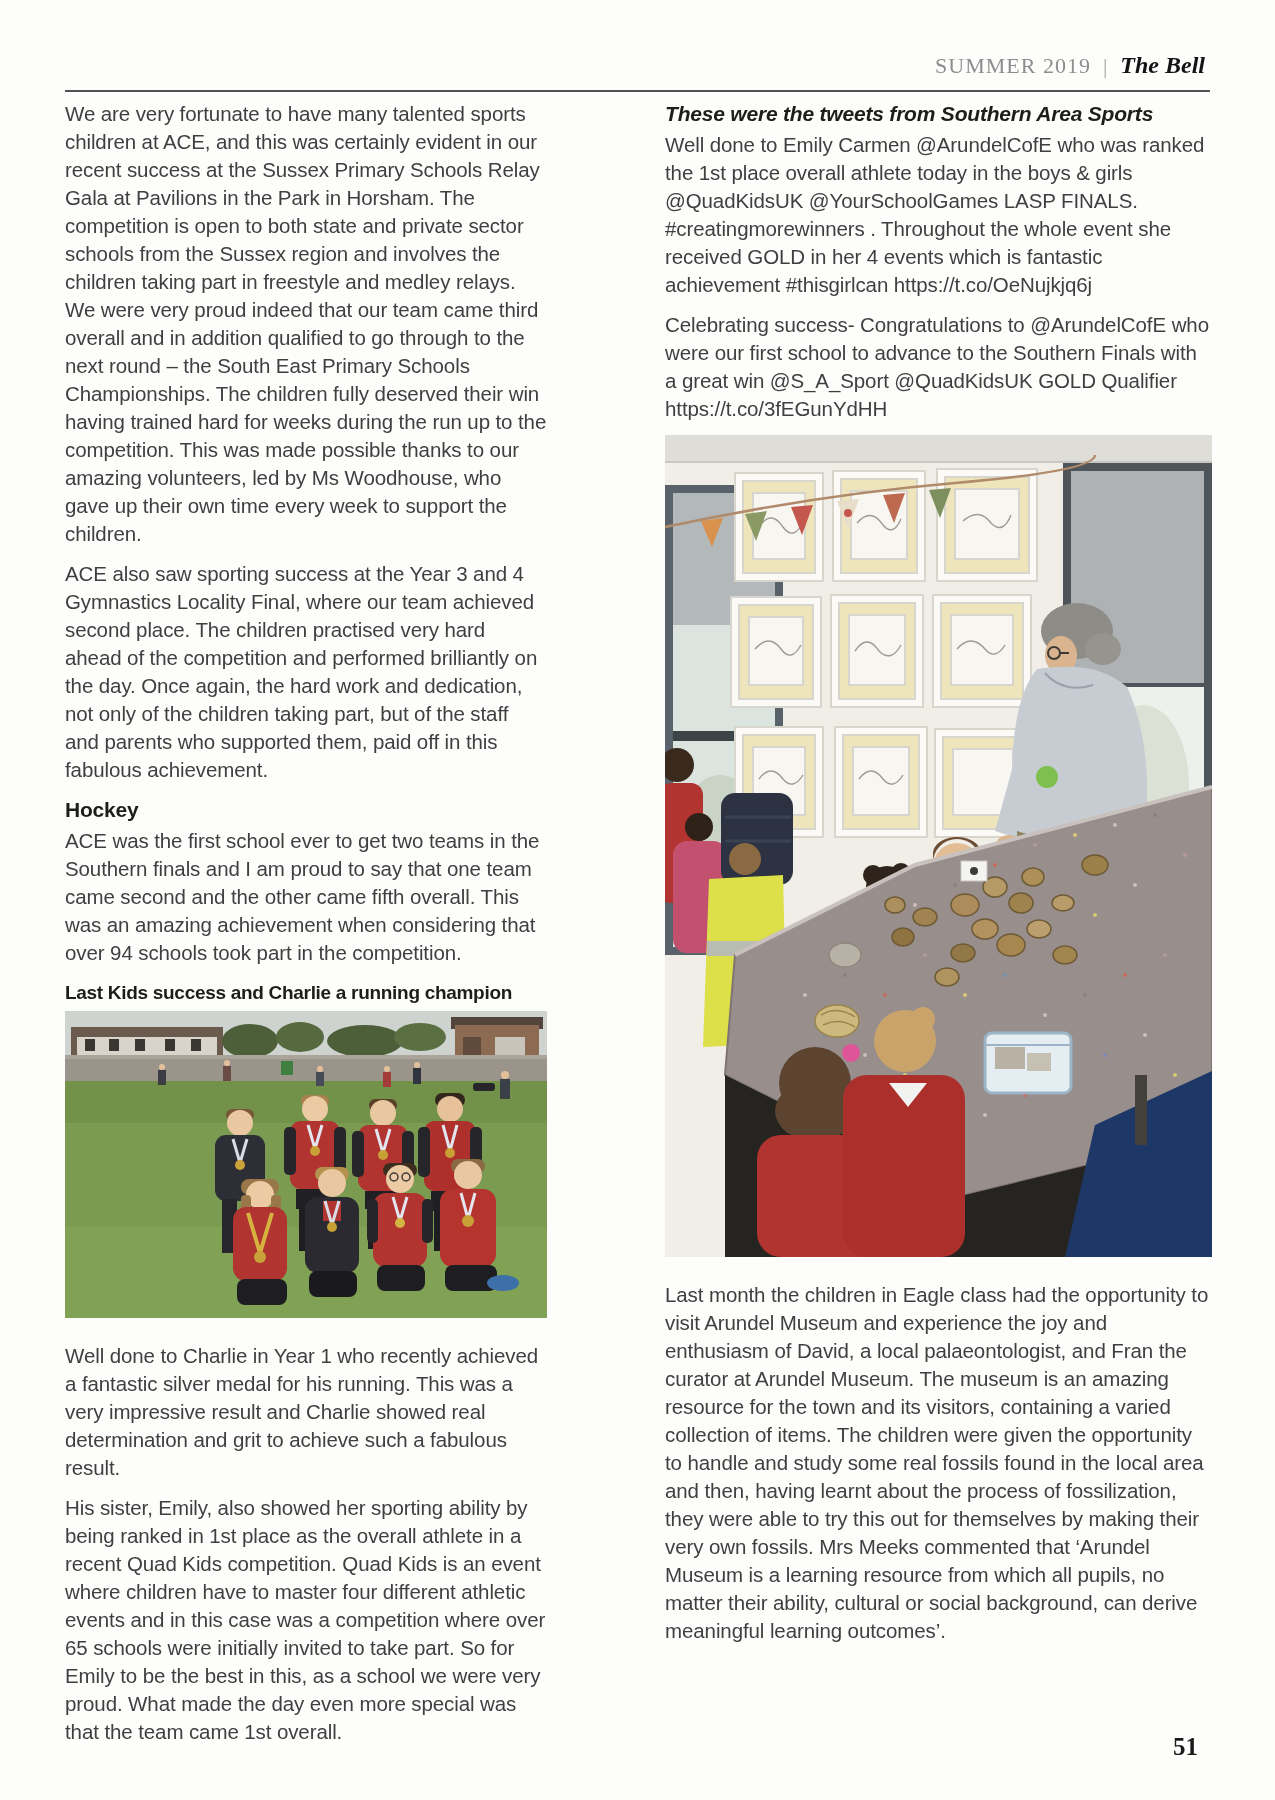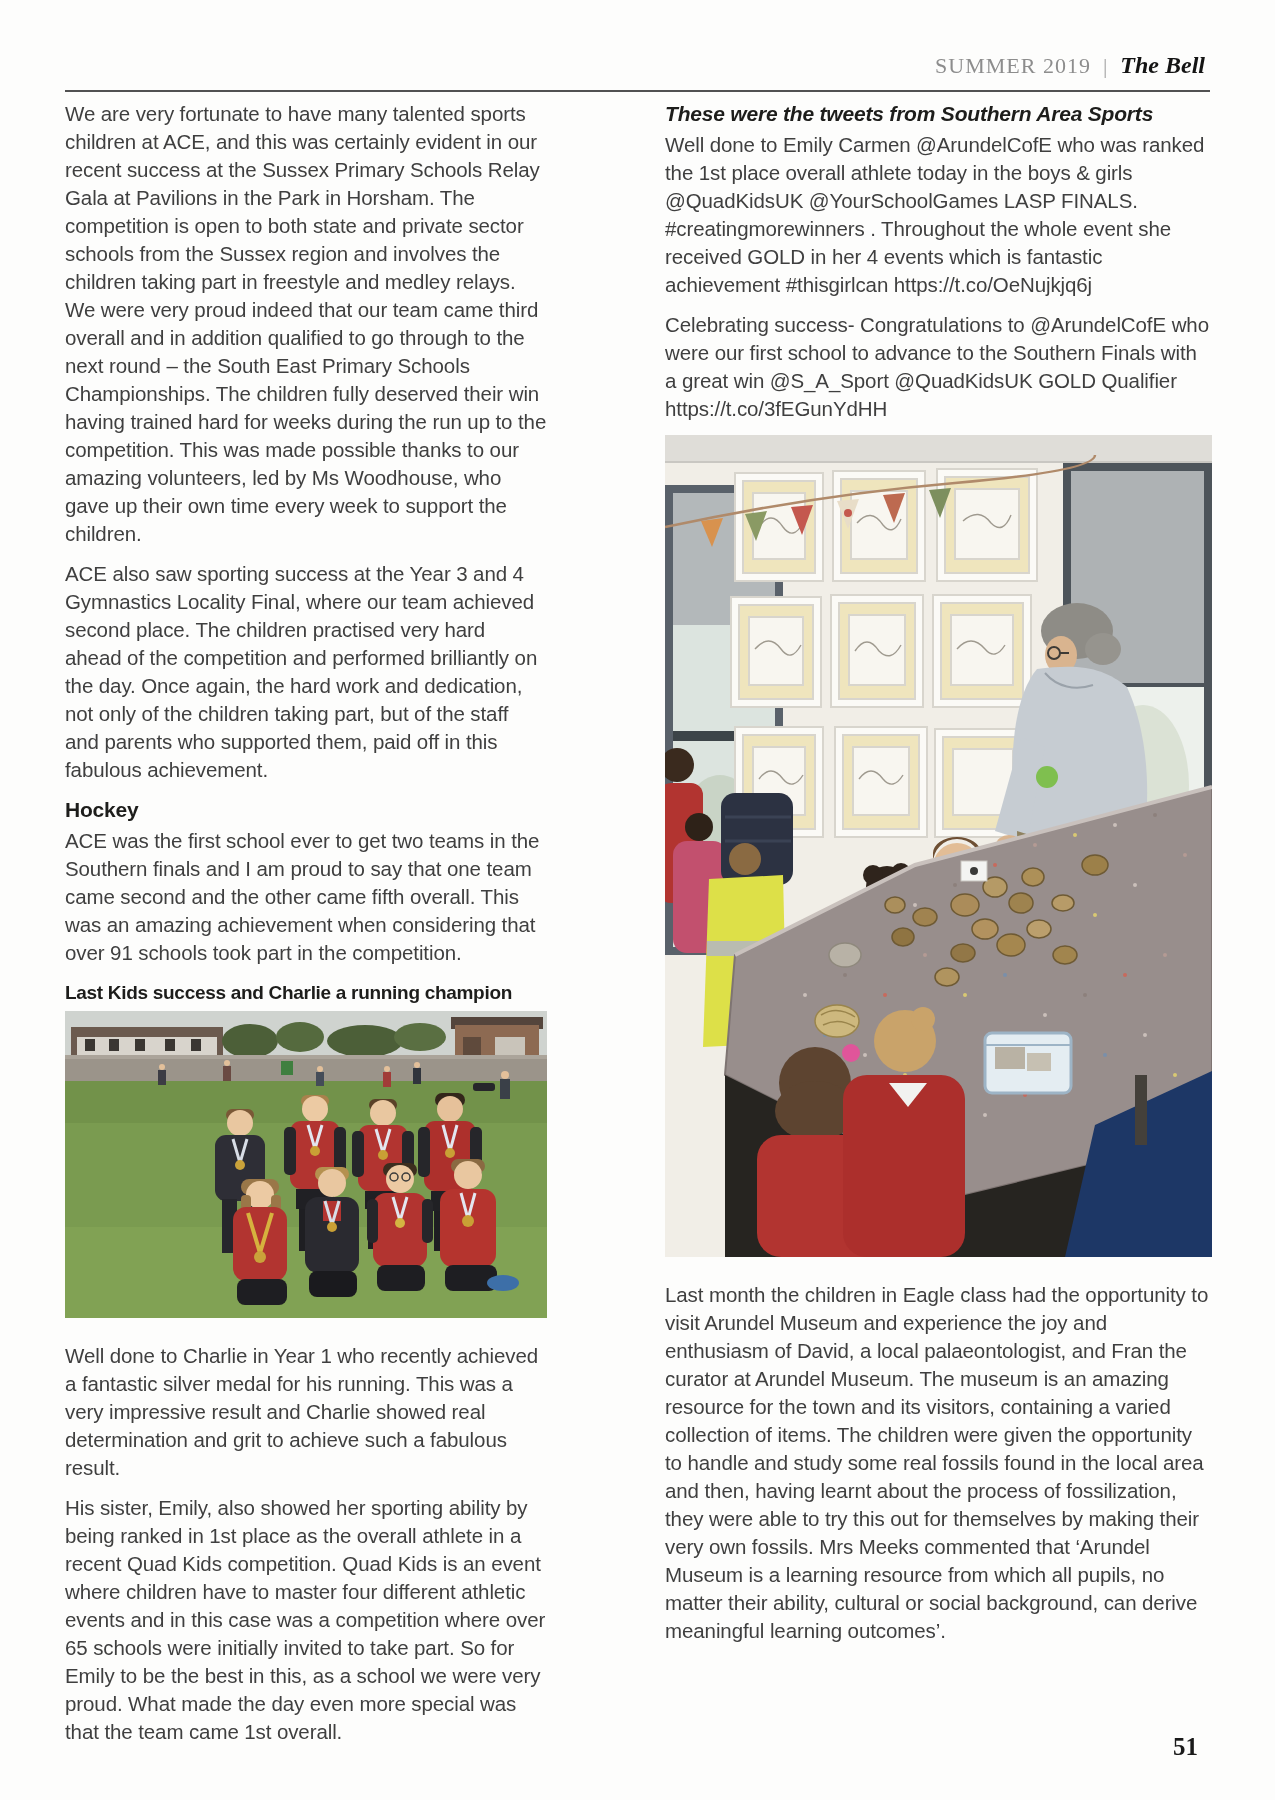--- a/index.html
+++ b/index.html
@@ -65,21 +65,21 @@
     <span>SUMMER 2019</span><span class="sep">|</span><span class="mag">The Bell</span>
   </div>
   <div class="header-rule"></div>
 
   <div class="col left">
     <p class="body">We are very fortunate to have many talented sports children at ACE, and this was certainly evident in our recent success at the Sussex Primary Schools Relay Gala at Pavilions in the Park in Horsham. The competition is open to both state and private sector schools from the Sussex region and involves the children taking part in freestyle and medley relays. We were very proud indeed that our team came third overall and in addition qualified to go through to the next round – the South East Primary Schools Championships. The children fully deserved their win having trained hard for weeks during the run up to the competition. This was made possible thanks to our amazing volunteers, led by Ms Woodhouse, who gave up their own time every week to support the children.</p>
 
     <p class="body">ACE also saw sporting success at the Year 3 and 4 Gymnastics Locality Final, where our team achieved second place. The children practised very hard ahead of the competition and performed brilliantly on the day. Once again, the hard work and dedication, not only of the children taking part, but of the staff and parents who supported them, paid off in this fabulous achievement.</p>
 
     <h3 class="sub">Hockey</h3>
-    <p class="body">ACE was the first school ever to get two teams in the Southern finals and I am proud to say that one team came second and the other came fifth overall. This was an amazing achievement when considering that over 91 schools took part in the competition.</p>
+    <p class="body">ACE was the first school ever to get two teams in the Southern finals and I am proud to say that one team came second and the other came fifth overall. This was an amazing achievement when considering that over 94 schools took part in the competition.</p>
 
     <h3 class="sub long">Last Kids success and Charlie a running champion</h3>
 
     <figure class="photo">
       <svg width="482" height="307" viewBox="0 0 482 307">
         <rect width="482" height="307" fill="#7a9b50"></rect>
         <rect width="482" height="46" fill="#cfd3cf"></rect>
 
         <rect x="6" y="16" width="152" height="36" fill="#6b5a4e"></rect>
         <rect x="12" y="26" width="140" height="18" fill="#d8d4cc"></rect>

